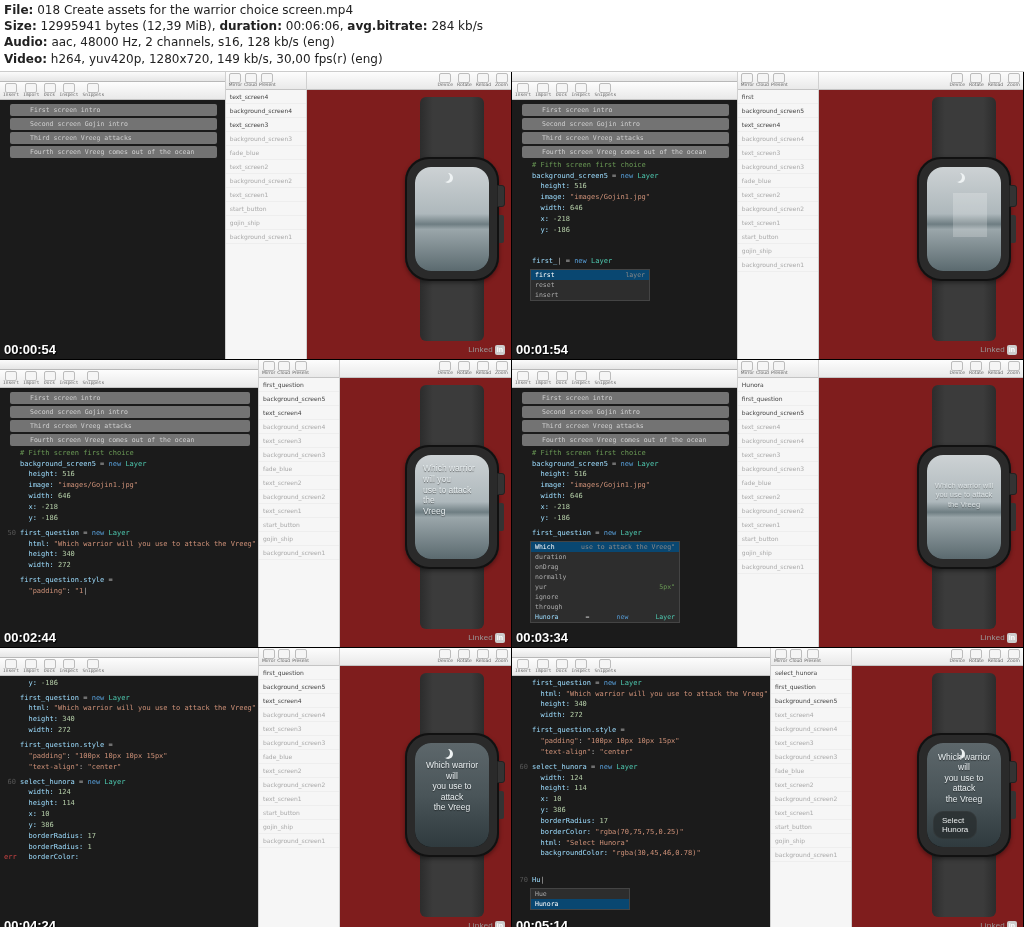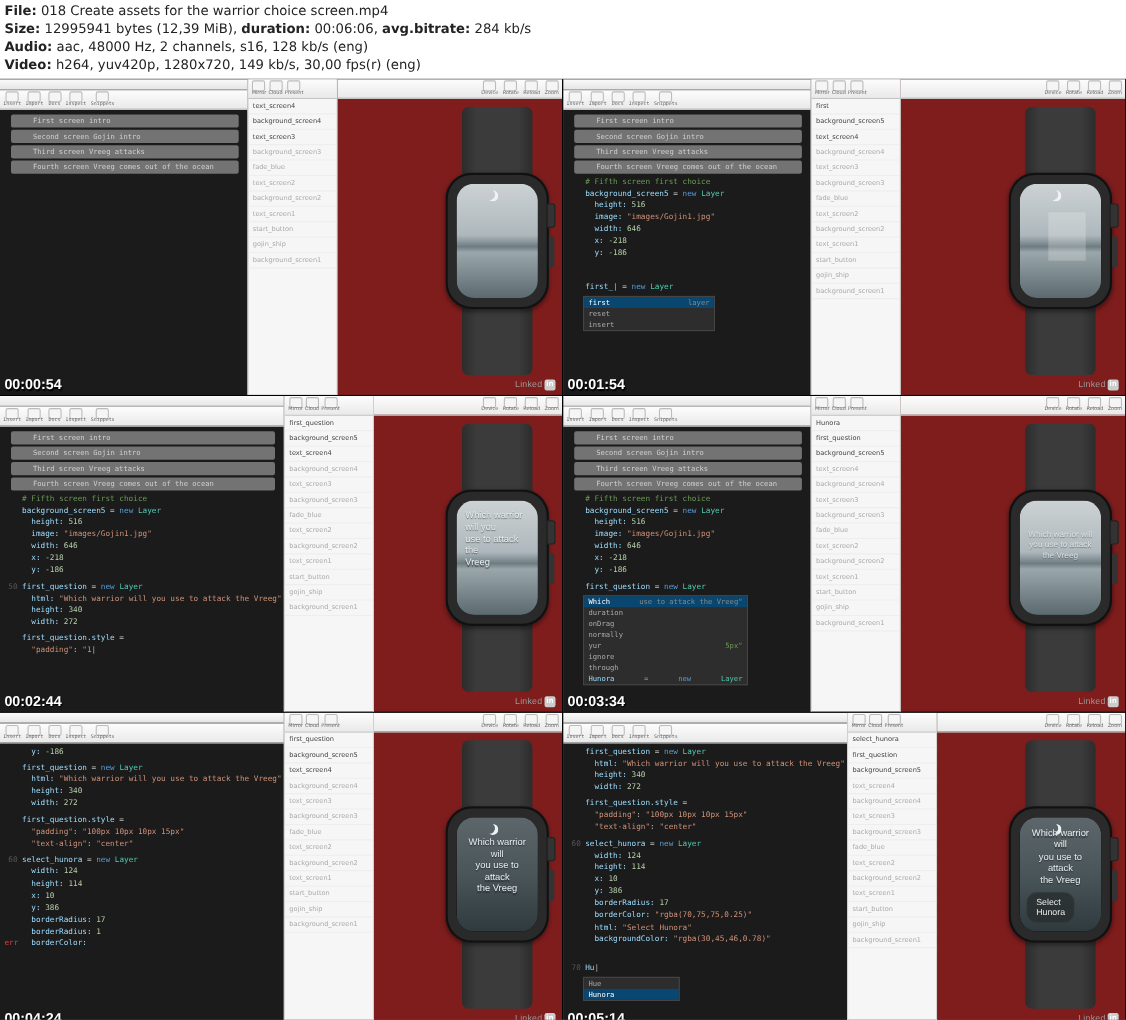--- a/index.html
+++ b/index.html
@@ -874,21 +874,21 @@
         <div class="codeline" style="margin-top:4px"><span class="gut">60</span><span class="prop">select_hunora</span> = <span class="new">new</span> <span class="fn">Layer</span></div>
         <div class="codeline"><span class="gut"></span>  <span class="prop">width:</span> <span class="num">124</span></div>
         <div class="codeline"><span class="gut"></span>  <span class="prop">height:</span> <span class="num">114</span></div>
         <div class="codeline"><span class="gut"></span>  <span class="prop">x:</span> <span class="num">10</span></div>
         <div class="codeline"><span class="gut"></span>  <span class="prop">y:</span> <span class="num">386</span></div>
         <div class="codeline"><span class="gut"></span>  <span class="prop">borderRadius:</span> <span class="num">17</span></div>
         <div class="codeline"><span class="gut"></span>  <span class="prop">borderColor:</span> <span class="str">"rgba(70,75,75,0.25)"</span></div>
         <div class="codeline"><span class="gut"></span>  <span class="prop">html:</span> <span class="str">"Select Hunora"</span></div>
         <div class="codeline"><span class="gut"></span>  <span class="prop">backgroundColor:</span> <span class="str">"rgba(30,45,46,0.78)"</span></div>
         <div class="codeline" style="margin-top:16px"><span class="gut">70</span><span class="prop">Hu</span>|</div>
-        <div class="autocomplete" style="width:88px">
+        <div class="autocomplete" style="width:100px">
           <div class="row">
               <span>Hue</span>
             </div>
           <div class="row sel">
               <span>Hunora</span>
             </div>
         </div>
       </div>
     </div>
     <div class="layers">

